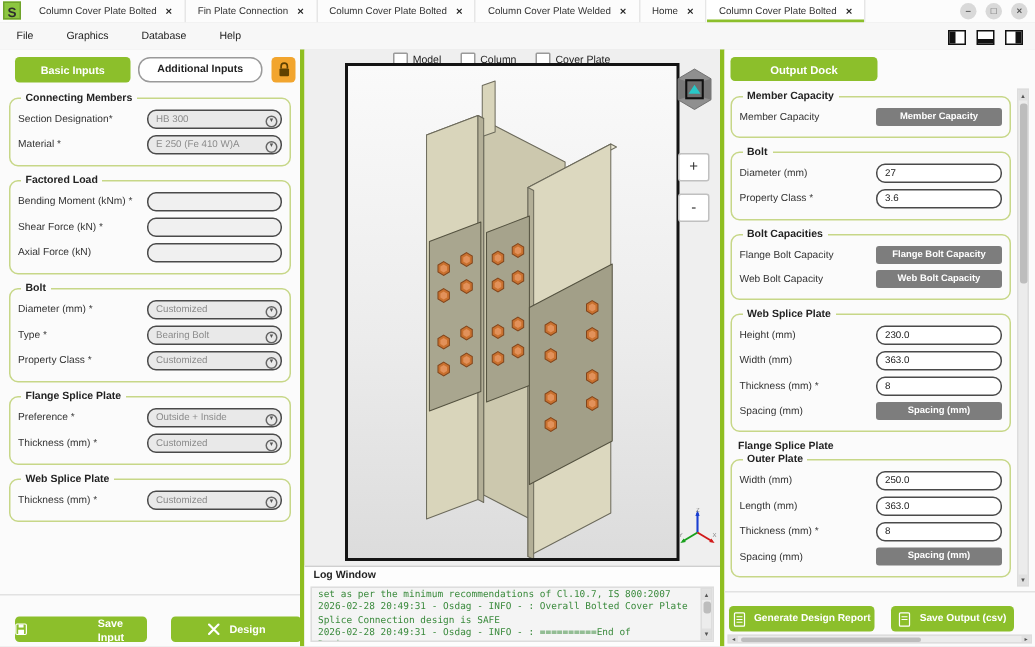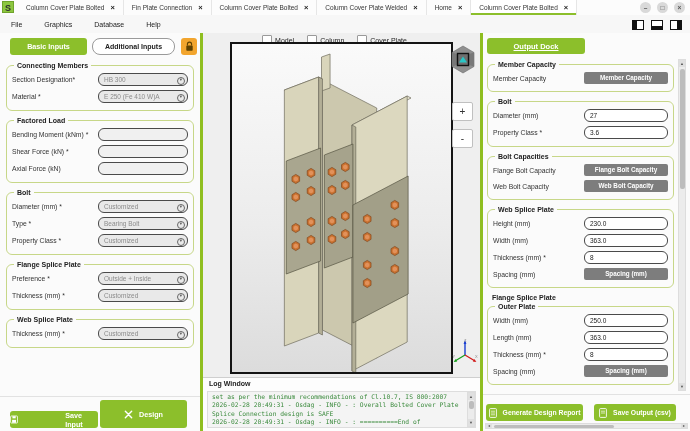--- a/index.html
+++ b/index.html
@@ -60,21 +60,21 @@
   .li-tabs{position:absolute;top:5px;left:0;right:0;height:17px;}
   .basic-btn{left:10px;width:77px;height:17px;}
   .addl-btn{position:absolute;left:92px;top:0;width:83px;height:17px;background:#fff;
     border:1px solid #9a9a9a;border-radius:8px;box-sizing:border-box;color:#222;font-weight:bold;
     font-size:7px;display:flex;align-items:center;justify-content:center;}
   .lock-btn{position:absolute;left:181px;top:0;width:16px;height:17px;background:#F2A52E;
     border-radius:3px;display:flex;align-items:center;justify-content:center;}
   .left-form{position:absolute;top:26px;left:0;right:0;bottom:36px;overflow:hidden;}
   .left-footer{position:absolute;bottom:0;left:0;right:0;height:34px;border-top:1px solid #e2e2e2;}
   .save-input-btn{left:10px;bottom:3px;width:88px;height:17px;gap:47px;}
-  .design-btn{left:100px;bottom:3px;width:87px;height:28px;}
+  .design-btn{left:114px;bottom:3px;width:87px;height:17px;}
 
   
   .cb-row{position:absolute;top:2px;left:0;right:14px;display:flex;justify-content:center;gap:13px;}
   .cb-item{display:flex;align-items:center;gap:3px;font-size:7px;color:#222;}
   .cb-box{width:8px;height:8px;border:1px solid #9a9a9a;background:#fff;border-radius:1px;}
   .viewport{position:absolute;left:27px;top:9px;width:223px;height:332px;border:2px solid #141414;
     box-sizing:border-box;background:linear-gradient(180deg,#fafafa 0%,#ececec 55%,#dcdcdc 100%);}
   .viewport svg{display:block;width:100%;height:100%;}
   .navcube{position:absolute;top:12px;right:4px;width:26px;height:30px;}
   .zoom-btn{position:absolute;right:7px;width:21px;height:19px;background:#fff;border:1px solid #c0c0c0;
@@ -85,21 +85,21 @@
   .log-title{position:absolute;top:2px;left:6px;font-size:7px;font-weight:bold;color:#222;}
   .log-area{position:absolute;left:4px;right:4px;top:13px;bottom:3px;background:#f4f4f4;
     border:1px solid #ddd;overflow:hidden;font-family:"DejaVu Sans Mono",monospace;
     font-size:6.3px;line-height:1.32;color:#3a8a3c;padding:1px 14px 1px 4px;box-sizing:border-box;}
   .log-scroll{position:absolute;right:5px;top:14px;bottom:4px;width:8px;background:#ececec;border:1px solid #ddd;box-sizing:border-box;}
   .sarrow{position:absolute;left:0;right:0;height:7px;font-size:4px;color:#555;text-align:center;line-height:7px;background:#e0e0e0;}
   .sup{top:0;} .sdown{bottom:0;}
   .sthumb{position:absolute;left:0.5px;width:5px;background:#bdbdbd;border-radius:2px;}
 
   
-  .dock-btn{left:4px;top:5px;width:98px;height:16px;font-size:7.5px;text-decoration:underline;}
+  .dock-btn{left:4px;top:5px;width:98px;height:16px;font-size:7.5px;}
   .right-scroll{position:absolute;top:26px;left:1px;right:13px;bottom:40px;overflow:hidden;}
   .right-scroll fieldset.grp{margin:2px 3px 6px;}
   .right-scroll .field{width:84px;padding-right:4px;}
   .right-scroll .gbtn{width:84px;}
   .standalone-label{font-size:7px;font-weight:bold;color:#222;margin:3px 0 2px 8px;}
   .rv-scroll{position:absolute;right:4px;top:26px;bottom:40px;width:8px;background:#ececec;border:1px solid #ddd;box-sizing:border-box;}
   .right-footer{position:absolute;left:0;right:0;bottom:0;height:36px;border-top:1px solid #e2e2e2;}
   .report-btn{left:3px;bottom:10px;width:97px;height:17px;font-size:6.8px;}
   .csv-btn{left:111px;bottom:10px;width:82px;height:17px;font-size:6.8px;}
   .rh-scroll{position:absolute;left:2px;right:2px;bottom:2px;height:6px;background:#ececec;border:1px solid #ddd;box-sizing:border-box;}

